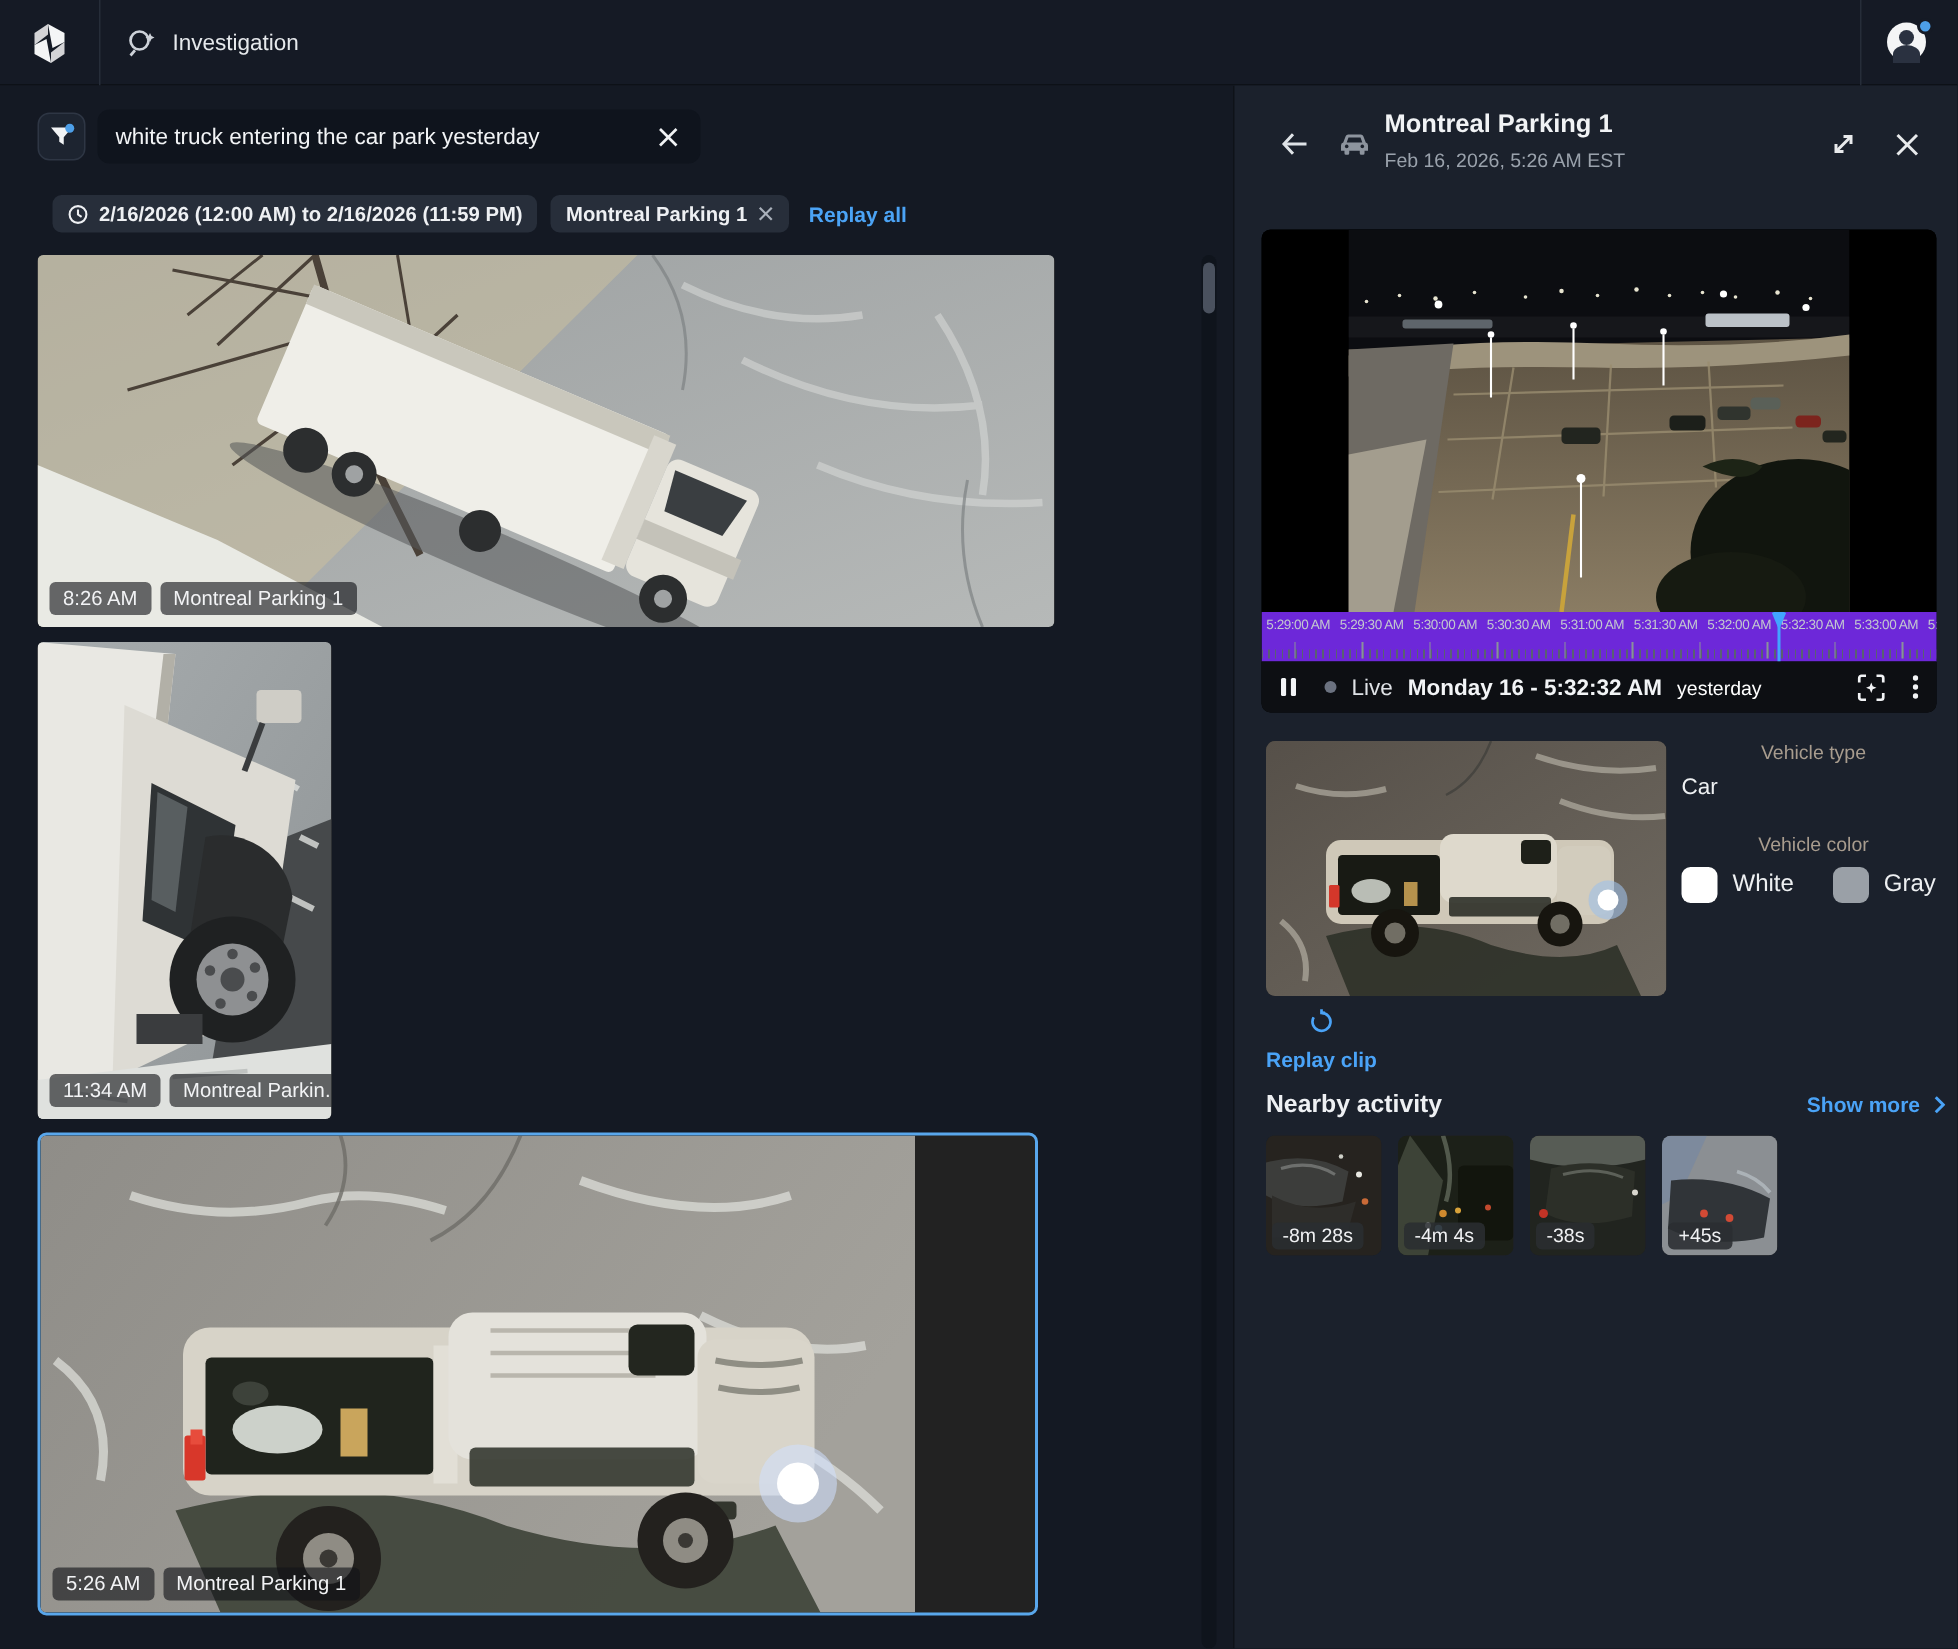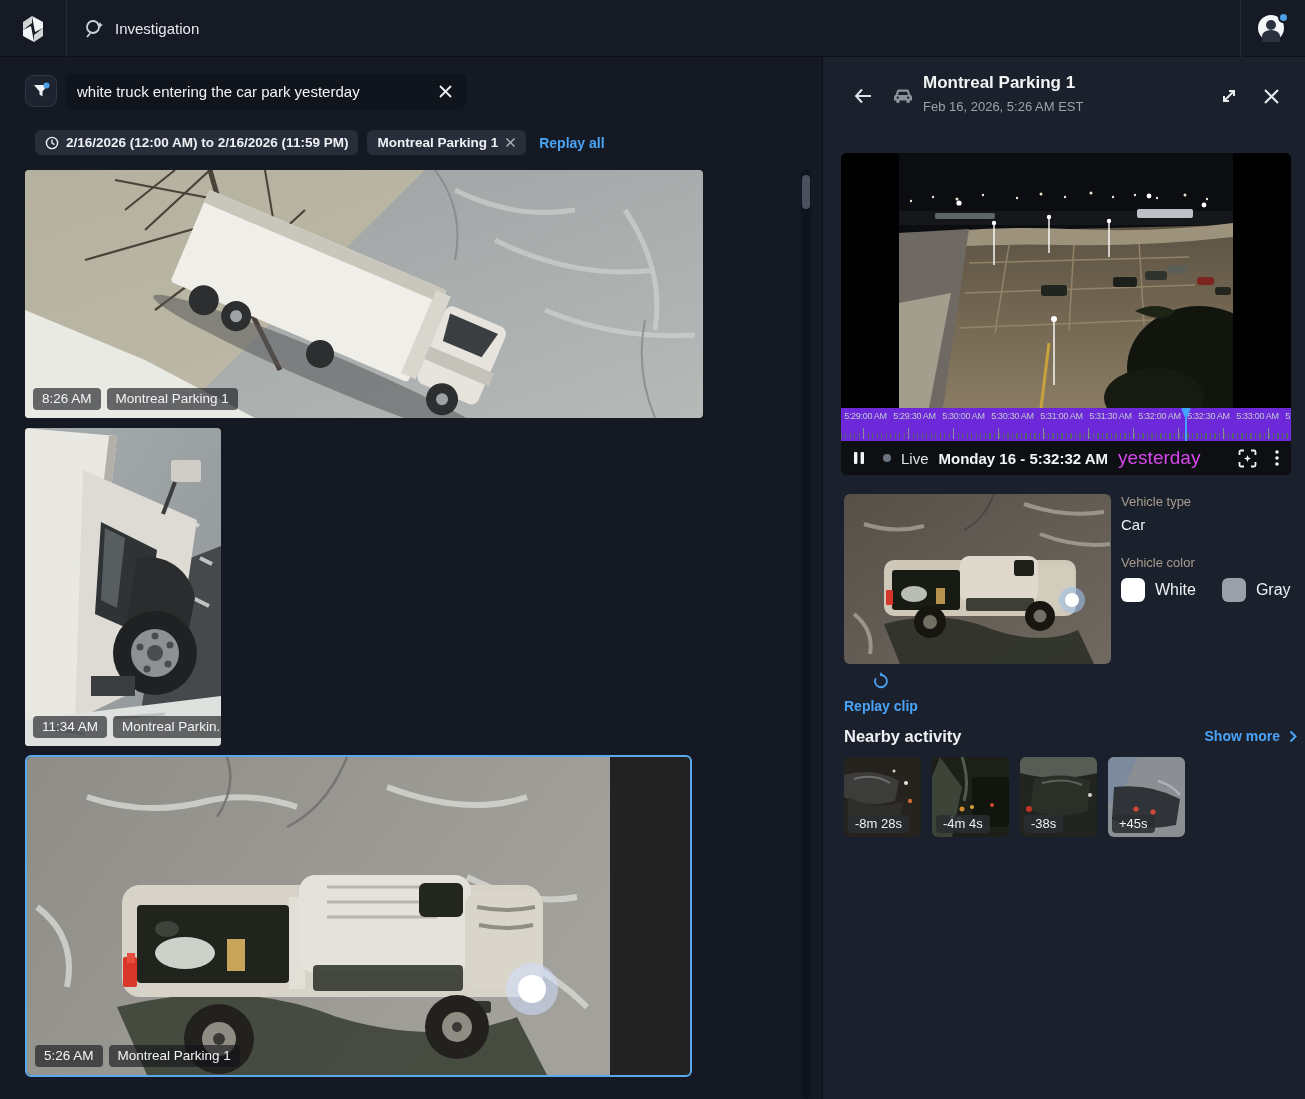--- a/index.html
+++ b/index.html
@@ -83,29 +83,29 @@
     background-position:22px 0, 0 bottom;
     background-repeat:repeat-x; }
   .playhead { position:absolute; left:340px; top:0; width:10px; height:33px; }
   .playhead .tip { position:absolute; left:0; top:0; width:10px; height:12px; background:#42a4ff;
     clip-path:polygon(0 0,100% 0,50% 100%); border-radius:2px; }
   .playhead .line { position:absolute; left:4px; top:6px; width:2px; height:27px; background:#42a4ff; }
   .controls { position:relative; width:450px; height:34px; background:#0d0f13;
     display:flex; align-items:center; padding:0 12px; gap:10px; }
   .ctl-live { font-size:15px; color:#dfe2e6; }
   .ctl-time { font-size:15px; font-weight:bold; color:#f2f4f6; }
-  .ctl-day { font-size:19px; color:#d946ef; }
+  .ctl-day { font-size:13px; color:#ffffff; }
   .live-dot { width:8px; height:8px; border-radius:50%; background:#6b7280; margin-left:8px; }
   .ctl-right { margin-left:auto; display:flex; align-items:center; gap:18px; }
 
   
   .det-thumb { position:absolute; left:21px; top:437px; width:267px; height:170px;
     border-radius:6px; overflow:hidden; cursor:pointer; background:#222; }
   .attrs { position:absolute; left:298px; top:437px; width:176px; }
-  .attr-label { font-size:13px; color:#a89c8e; }
+  .attr-label { font-size:13px; color:#a89c8e;text-align:center; }
   .attr-value { font-size:15px; color:#eef0f2; margin-top:7px; }
   .attr-colors { display:flex; gap:26px; margin-top:8px; }
   .color-item { display:flex; align-items:center; gap:10px; }
   .swatch { width:24px; height:24px; border-radius:6px; }
   .swatch-white { background:#ffffff; }
   .swatch-gray { background:#9aa0a7; }
   .color-name { font-size:16px; color:#eef0f2; }
   .attr-gap { height:22px; }
 
   .replay { position:absolute; left:21px; top:615px; display:flex; align-items:center; gap:9px;

